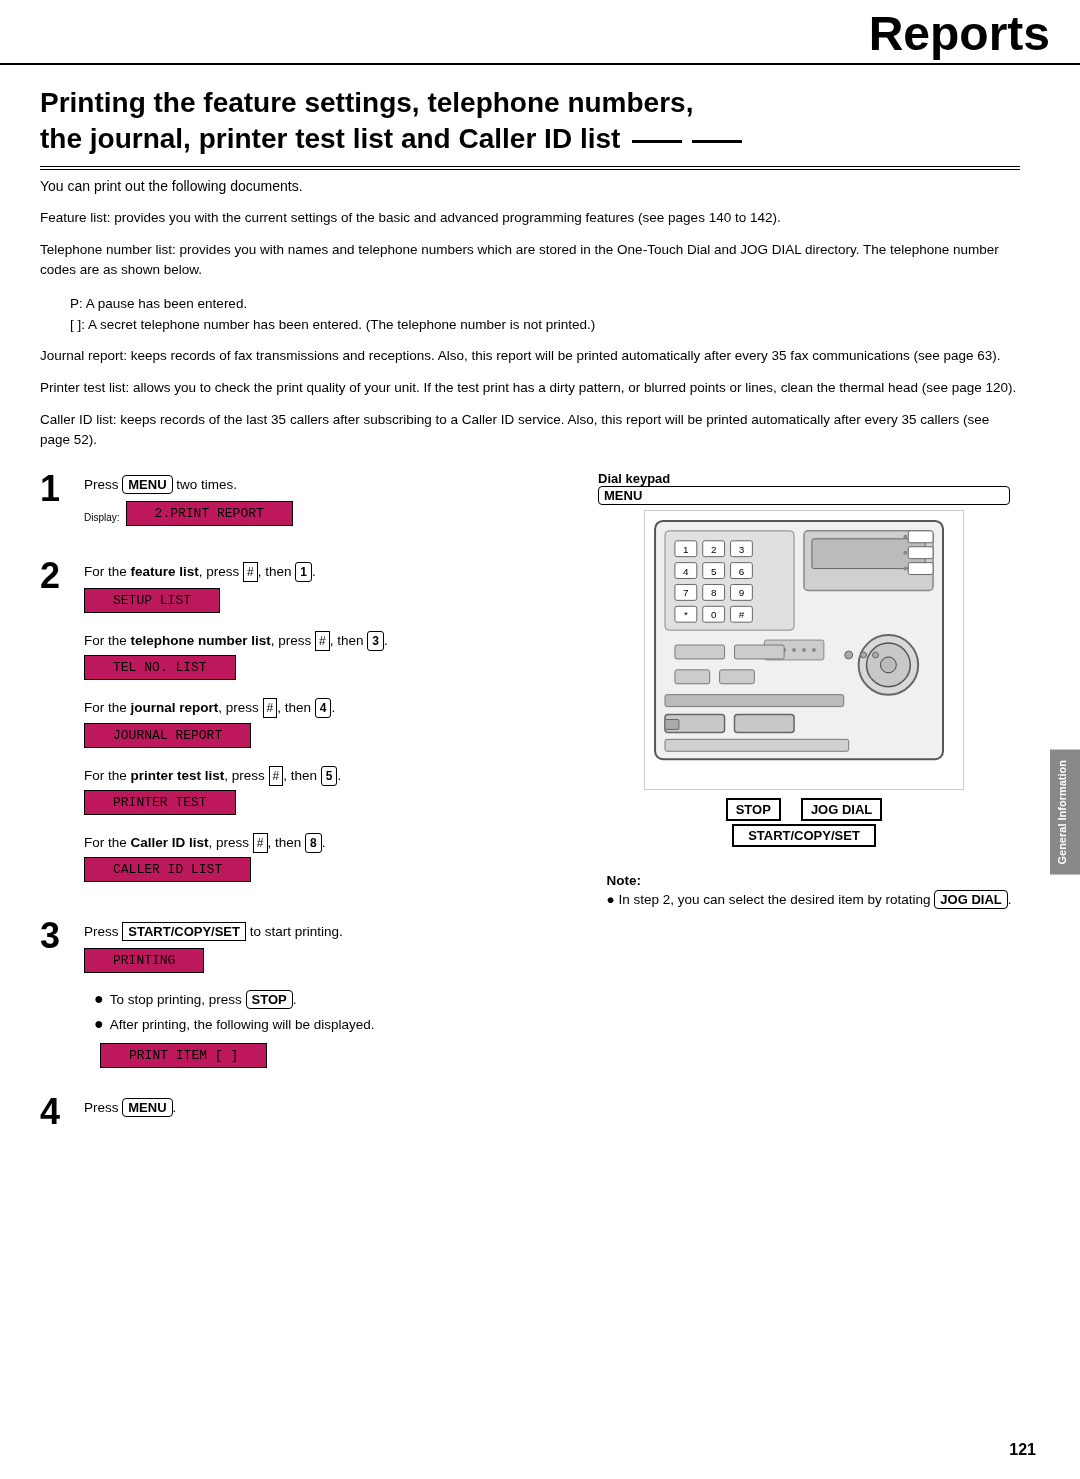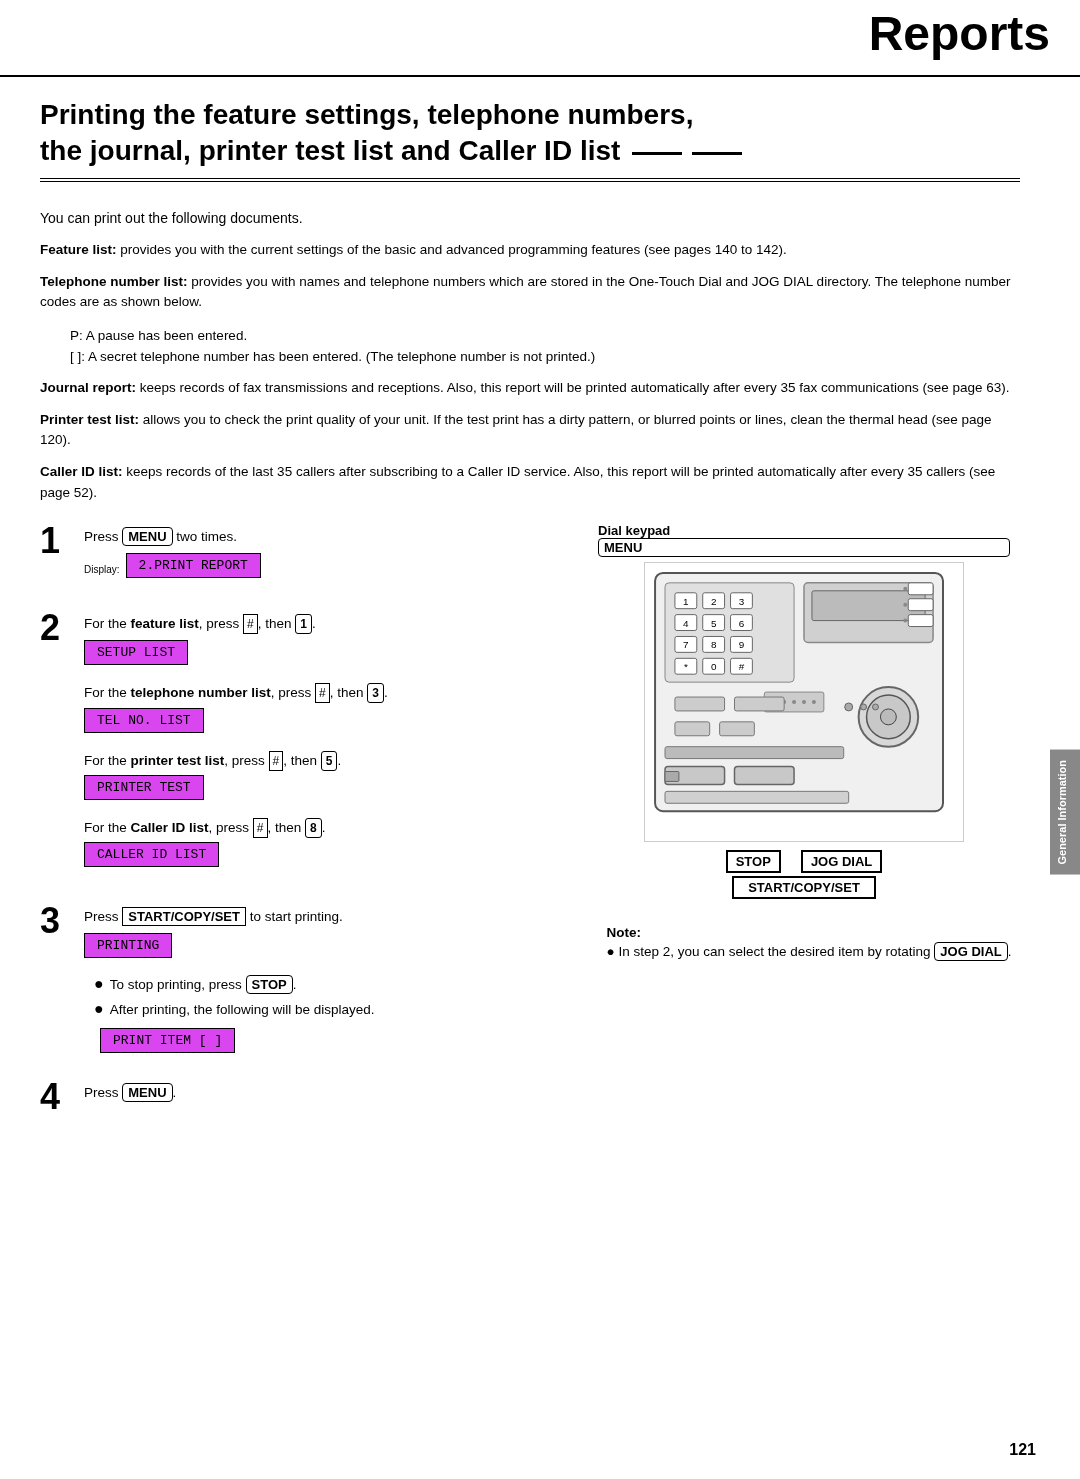--- a/index.html
+++ b/index.html
@@ -10,21 +10,21 @@
       color: #000;
       width: 1080px;
       min-height: 1479px;
       position: relative;
     }
 
     
     .header {
       display: flex;
       justify-content: flex-end;
-      padding: 10px 30px 12px 30px;
+      padding: 10px 30px 0 30px;
       border-bottom: 2px solid #000;
       margin-bottom: 0;
     }
     .header-title {
       font-size: 48px;
       font-weight: bold;
       line-height: 1;
       padding-bottom: 5px;
     }
 
@@ -50,42 +50,42 @@
     .main-content {
       padding: 20px 40px 30px 40px;
       padding-right: 60px;
     }
 
     
     .page-title {
       font-size: 28px;
       font-weight: bold;
       line-height: 1.3;
-      margin-bottom: 28px;
+      margin-bottom: 8px;
       border-bottom: 4px double #000;
       padding-bottom: 8px;
       display: flex;
       align-items: flex-end;
     }
     .page-title-text {
       flex: 1;
     }
 
     .intro-text {
       margin-bottom: 14px;
       font-size: 14px;
     }
 
     .section-para {
       margin-bottom: 12px;
       font-size: 13.5px;
       line-height: 1.5;
     }
     .bold-term {
-      font-weight: bold;
+      font-weight: normal;
     }
     .indent-list {
       margin-left: 30px;
       margin-bottom: 4px;
       font-size: 13.5px;
       line-height: 1.6;
     }
 
     
     .two-col {
@@ -120,26 +120,26 @@
       flex: 1;
       padding-top: 4px;
     }
     .step-text {
       font-size: 13.5px;
       margin-bottom: 6px;
       line-height: 1.5;
     }
     .display-box {
       border: 1px solid #000;
-      padding: 4px 12px;
+      padding: 4px 28px;
       font-family: 'Courier New', monospace;
       font-size: 13px;
       display: inline-block;
       margin-bottom: 8px;
-      background: #d946ef;
+      background: #be185d;
     }
     .display-label {
       font-size: 10px;
       margin-right: 6px;
     }
     .display-row {
       display: flex;
       align-items: center;
       margin-bottom: 6px;
     }
@@ -340,20 +340,26 @@
             <span class="display-box">SETUP LIST</span>
           </div>
 
           <div class="sub-step">
             <div class="sub-step-text">
               For the <strong>telephone number list</strong>, press <span class="key-symbol">#</span>, then <span class="num-key">3</span>.
             </div>
             <span class="display-box">TEL NO. LIST</span>
           </div>
 
+          <div class="sub-step">
+            <div class="sub-step-text">
+              For the <strong>journal report</strong>, press <span class="key-symbol">#</span>, then <span class="num-key">4</span>.
+            </div>
+            <span class="display-box">JOURNAL REPORT</span>
+          </div>
 
           <div class="sub-step">
             <div class="sub-step-text">
               For the <strong>printer test list</strong>, press <span class="key-symbol">#</span>, then <span class="num-key">5</span>.
             </div>
             <span class="display-box">PRINTER TEST</span>
           </div>
 
           <div class="sub-step">
             <div class="sub-step-text">

